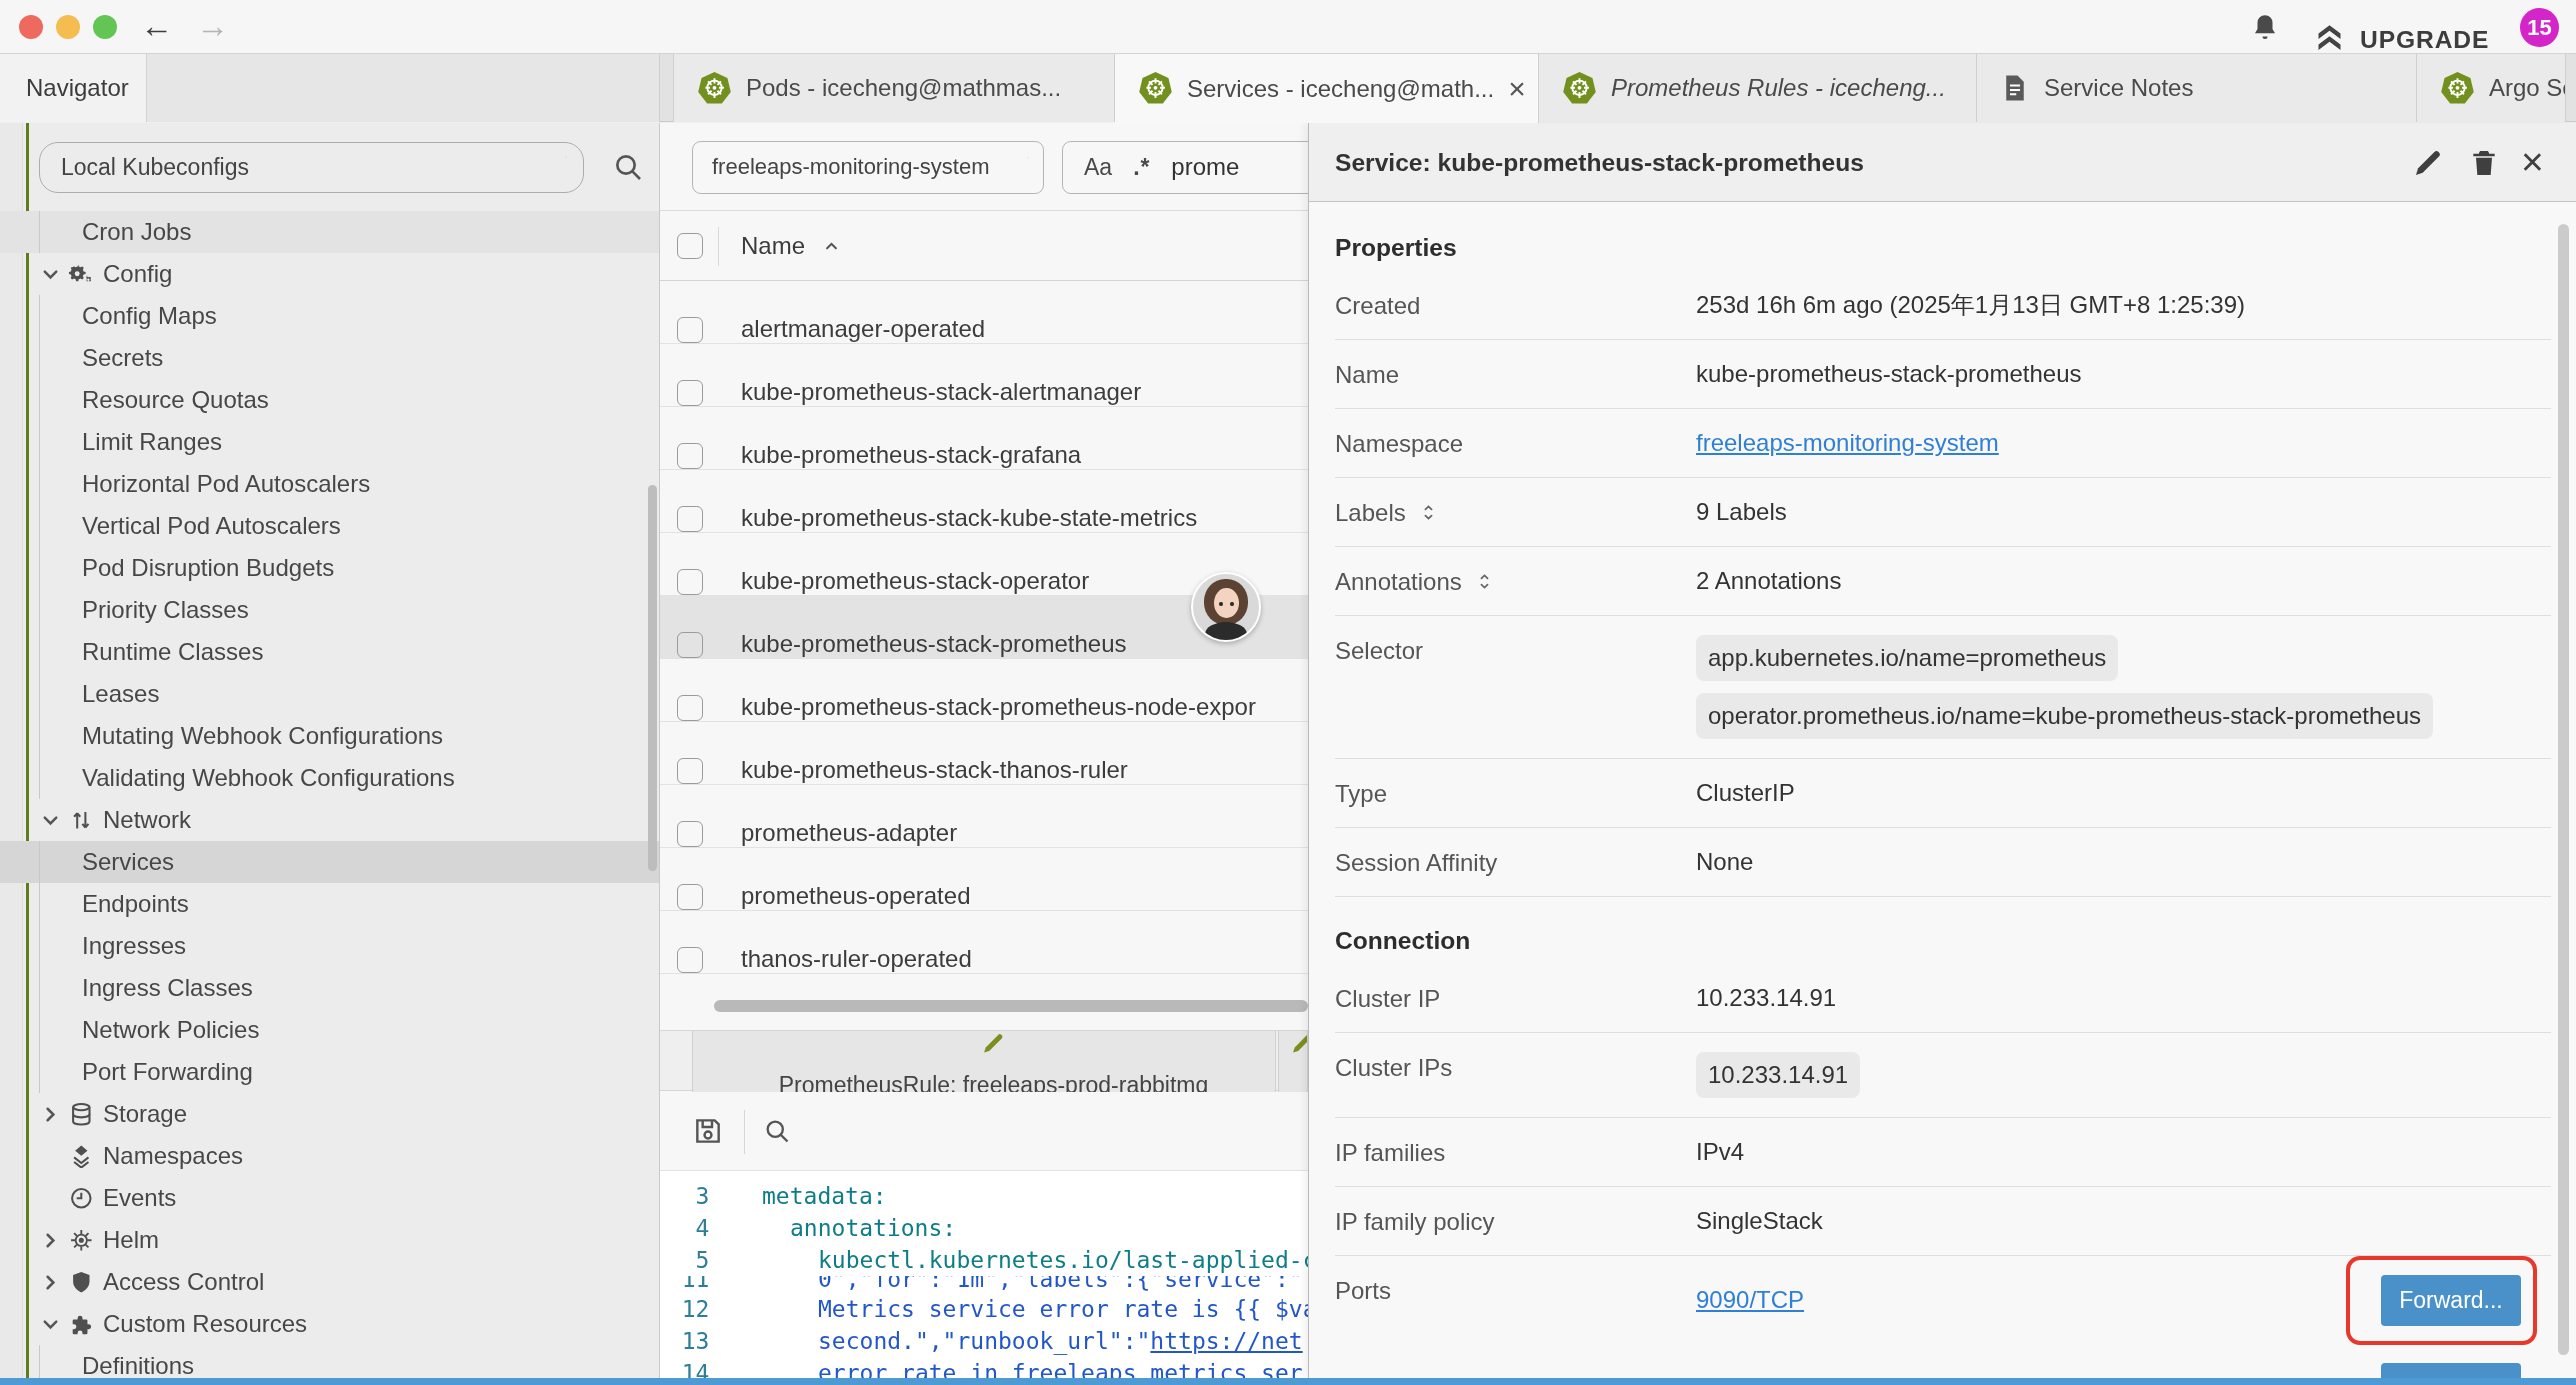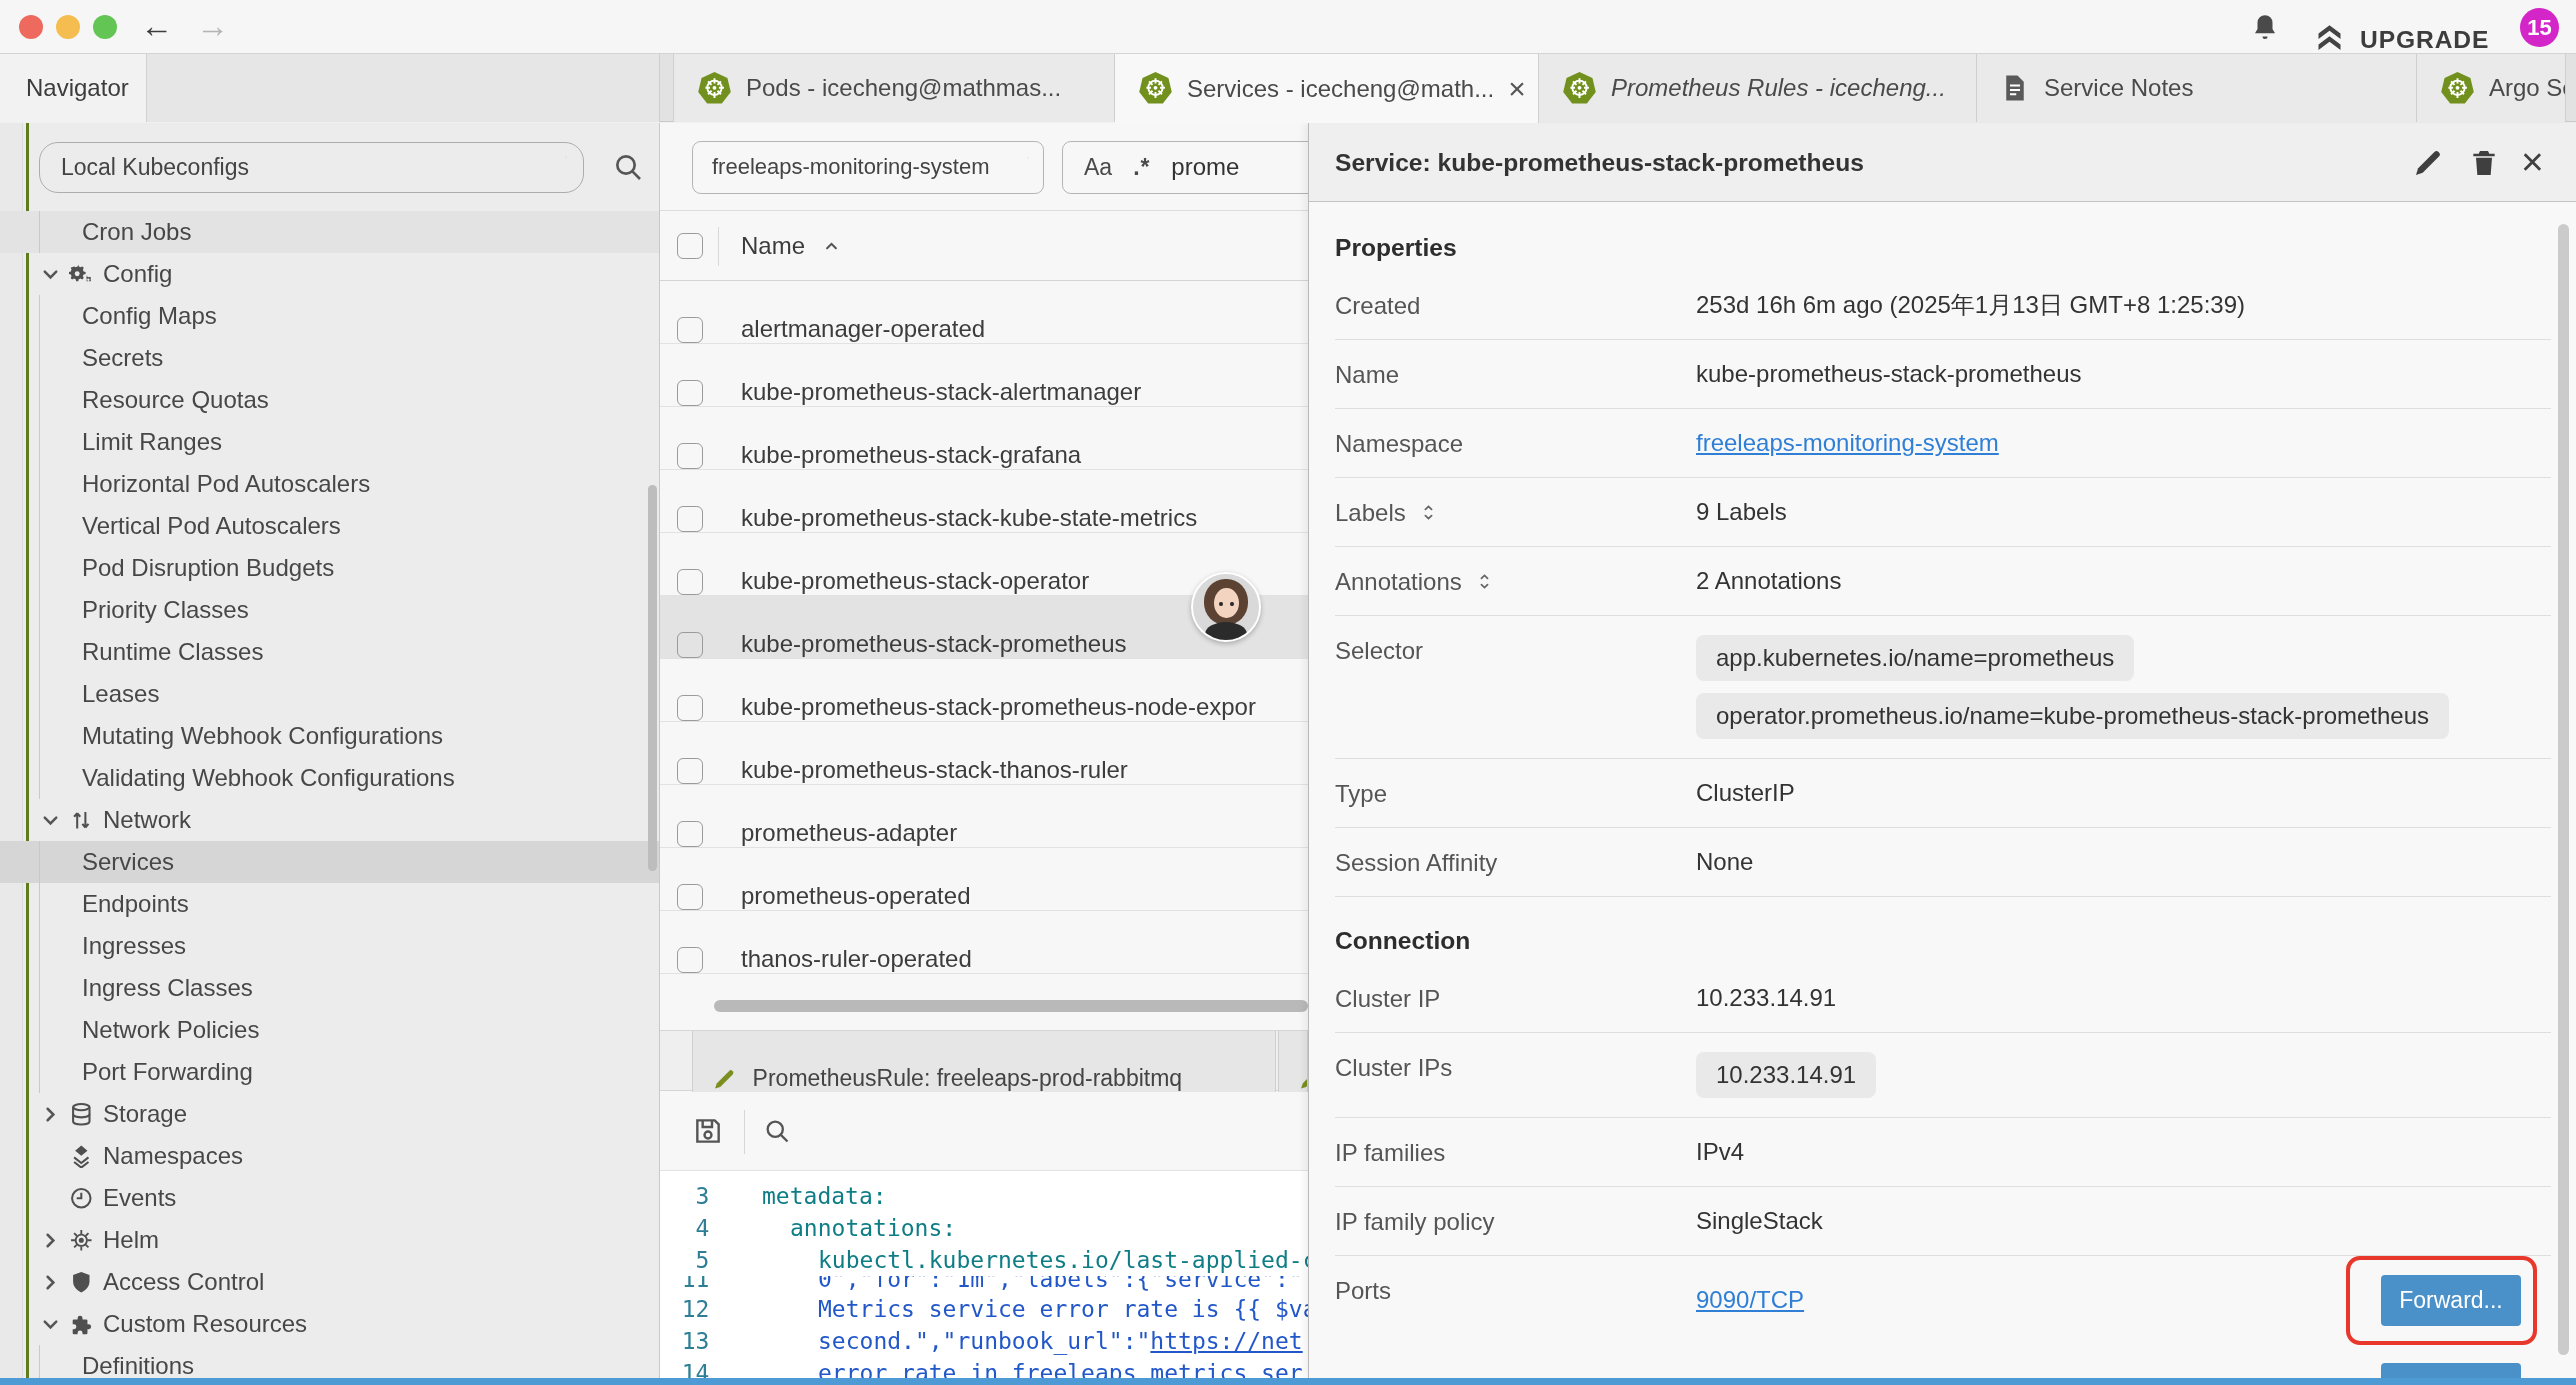--- a/index.html
+++ b/index.html
@@ -72,21 +72,21 @@
   #hdr-vline { position:absolute; left:58px; top:16px; width:0.9px; height:39px; background:#d9d9d9; }
   #hdr-name { position:absolute; left:81px; top:0; height:70px; display:flex; align-items:center; gap:16px; font-size:24px; color:#3c3c3c; }
   #hdr-name .sorticon { width:21px; height:21px; color:#555; }
   #rows { position:absolute; left:0; top:158px; width:648px; }
   .rrow { position:relative; height:63px; display:flex; align-items:flex-end; border-bottom:0.9px solid #e2e2e2; white-space:nowrap; }
   .rrow.selected { background:#e3e3e3; }
   .rrow .cbx { position:absolute; left:16.7px; }
   .rrow .rname { padding-left:81px; font-size:24px; color:#3c3c3c; }
   #hscroll { position:absolute; left:54px; top:877px; width:594px; height:12.3px; background:#b9b9b9; border-radius:6.1px; }
   #etabs { position:absolute; left:0; top:907px; width:648px; height:61px; background:#efefef; border-top:0.9px solid #d6d6d6; border-bottom:0.9px solid #d6d6d6; }
-  .etab { position:absolute; top:0; height:61px; background:#e6e6e6; border-left:0.9px solid #cfcfcf; border-right:0.9px solid #cfcfcf; display:flex; align-items:flex-end; gap:16px; padding-left:19px; overflow:hidden; white-space:nowrap; }
+  .etab { position:absolute; top:0; height:61px; background:#e6e6e6; border-left:0.9px solid #cfcfcf; border-right:0.9px solid #cfcfcf; display:flex; align-items:center; gap:16px; padding-left:19px; overflow:hidden; white-space:nowrap;flex-direction:column; }
   .etab .pencil { width:24.6px; height:24.6px; color:#7a8f1f; flex:none; }
   .etab .elabel { font-size:23px; color:#444; }
   #editor-toolbar { position:absolute; left:0; top:969px; width:648px; height:79px; border-bottom:0.9px solid #e2e2e2; }
   #save-icon { position:absolute; left:32px; top:23px; width:32px; height:32px; color:#555; }
   #et-divider { position:absolute; left:84px; top:17.5px; width:0.9px; height:44px; background:#d6d6d6; }
   #editor-search-icon { position:absolute; left:103px; top:24.6px; width:28px; height:28px; color:#555; }
   #code { position:absolute; left:0; top:1048px; width:648px; height:209px; background:#fff; padding-top:8.8px; font-family:"DejaVu Sans Mono", monospace; }
   .code-line { display:flex; height:32px; align-items:center; font-size:23px; white-space:nowrap; }
   .lnum { width:74px; text-align:right; padding-right:24.6px; color:#2e7e96; flex:none; }
   .ctext { white-space:pre; }
@@ -104,21 +104,21 @@
   #edit-icon { left:1103px; } #trash-icon { left:1159px; }
   #close-icon { position:absolute; left:1212px; top:0; height:79px; line-height:77px; font-size:39px; color:#3f3f3f; }
   #detail-body { position:absolute; left:0; top:81px; width:1268px; height:1176px; padding:0 26px; overflow:hidden; }
   .sec-heading { margin:30px 0 8.8px 0; font-size:24.6px; font-weight:700; color:#2d2d2d; }
   .prow { display:flex; padding:19px 0; border-bottom:0.9px solid #dedede; align-items:flex-start; }
   .plabel { width:361px; flex:none; font-size:24px; color:#555; display:flex; align-items:center; gap:12.3px; padding-top:1.8px; }
   .plabel .sorticon { width:21px; height:21px; color:#666; }
   .pvalue { flex:1; font-size:24px; color:#333; line-height:30px; }
   .pvalue.link, a.dlink { color:#2f7fd6; text-decoration:underline; cursor:pointer; }
   .badges { display:flex; flex-direction:column; gap:12.3px; align-items:flex-start; }
-  .badge { background:#e9e9e9; border-radius:8px; padding:8px 20px; font-size:24px; color:#333; white-space:nowrap; }
+  .badge { background:#e9e9e9; border-radius:8px; padding:8px 12px; font-size:24px; color:#333; white-space:nowrap; }
   .ports { display:flex; flex-direction:column; gap:37px; }
   .port-entry { display:flex; align-items:center; }
   .port-entry a.dlink { font-size:24px; }
   .fwd-wrap { margin-left:auto; margin-right:30px; position:relative; }
   .fwd-btn { width:140px; height:51px; background:#4a90c9; border:none; border-radius:4px; color:#fff; font-size:23px; font-family:"Liberation Sans", sans-serif; }
   .red-box { position:absolute; left:-35px; right:-16px; top:-19px; bottom:-19px; border:4.4px solid #e8382c; border-radius:14px; pointer-events:none; }
   #detail-scroll-thumb { position:absolute; right:7px; top:101px; width:11.4px; height:1131px; background:#cbcbcb; border-radius:6.1px; }
 
   
   #avatar { position:absolute; left:1191px; top:572px; width:70px; height:70px; border-radius:50%; background:#d9d9d9; border:2.6px solid #fff; box-shadow:0 1.8px 5.3px rgba(0,0,0,0.25); overflow:hidden; z-index:20; }

